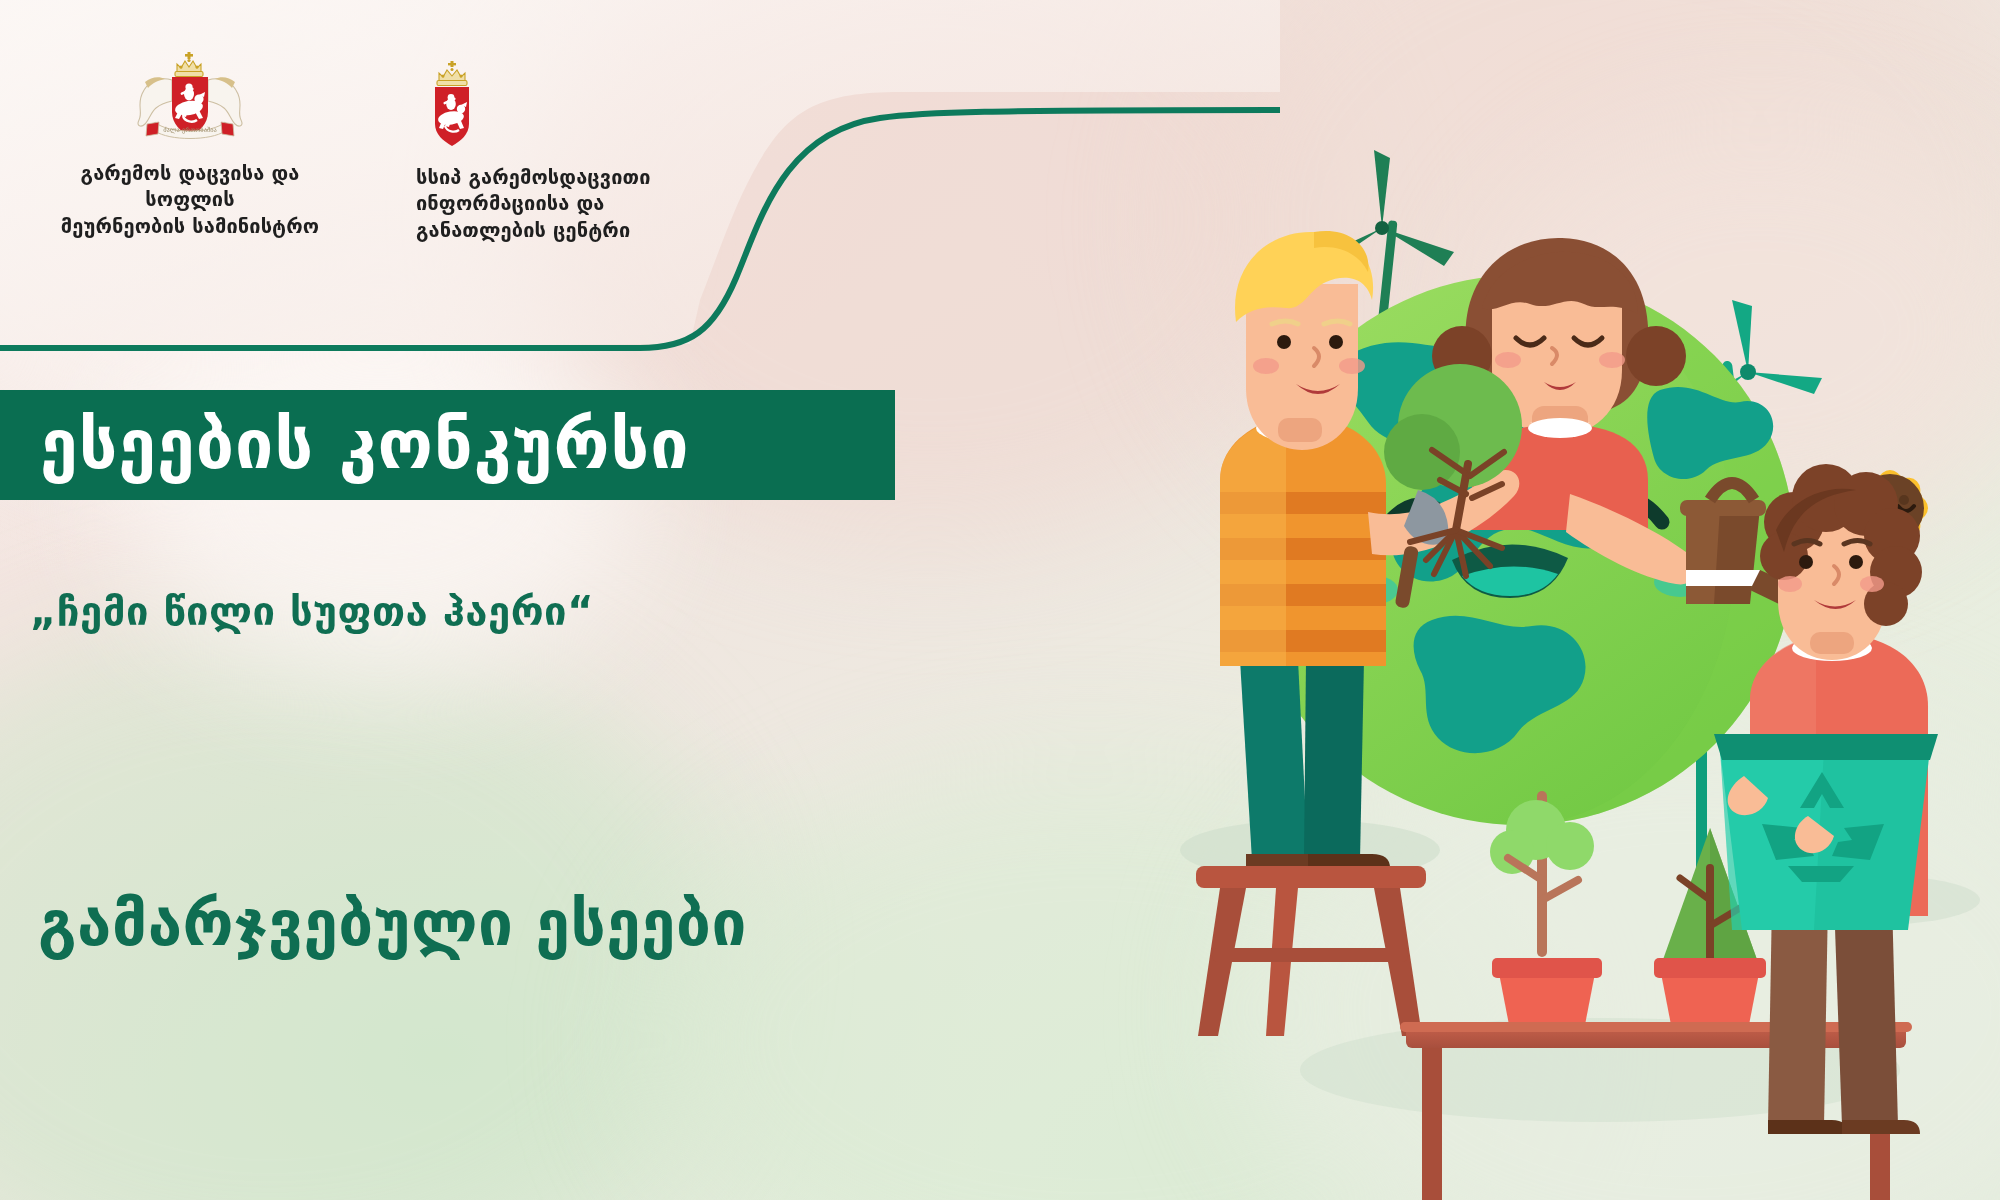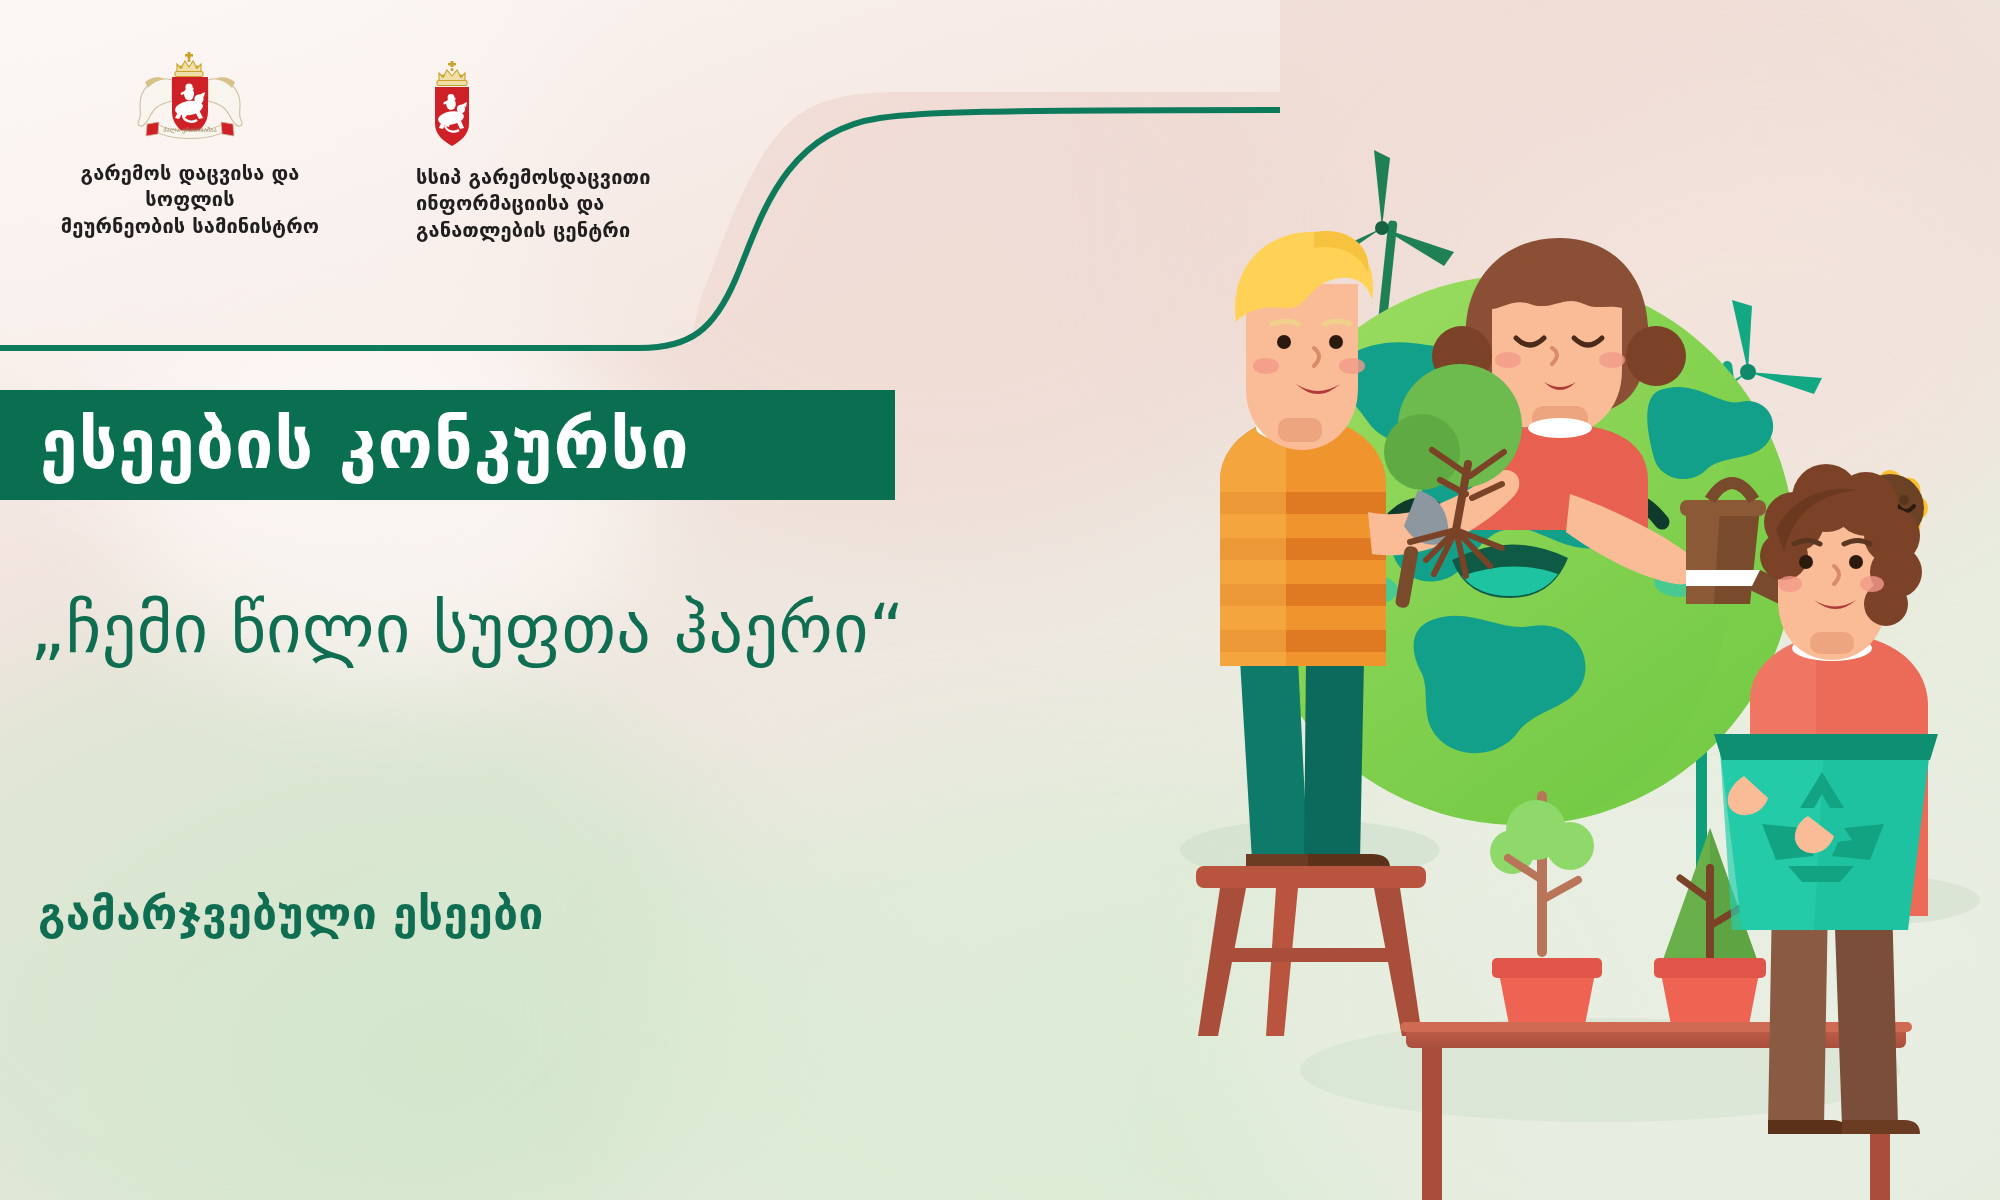--- a/index.html
+++ b/index.html
@@ -62,29 +62,29 @@
   }
   .title-banner .t {
     color:#ffffff; font-size:68px; font-weight:700;
     letter-spacing:1px; line-height:1;
     font-family:"DejaVu Sans","Liberation Sans",sans-serif;
   }
 
   
   .subtitle { position:absolute; left:30px; top:586px; width:1220px; }
   .subtitle .line {
-    color:#0f6e52; font-size:68px; font-weight:400;
+    color:#0f6e52; font-size:40px; font-weight:700;
     line-height:1.26; letter-spacing:.5px;
     font-family:"DejaVu Sans","Liberation Sans",sans-serif;
   }
 
   
   .headline { position:absolute; left:38px; top:890px; width:1220px; }
   .headline .t {
-    color:#0f6e52; font-size:44px; font-weight:700;
+    color:#0f6e52; font-size:62px; font-weight:700;
     letter-spacing:.5px; line-height:1.1;
     font-family:"DejaVu Sans","Liberation Sans",sans-serif;
   }
 
   
   .illustration { position:absolute; left:1100px; top:60px; width:900px; height:1140px; }
   .illustration svg { display:block; width:100%; height:100%; }
 </style>
 </head>
 <body>

